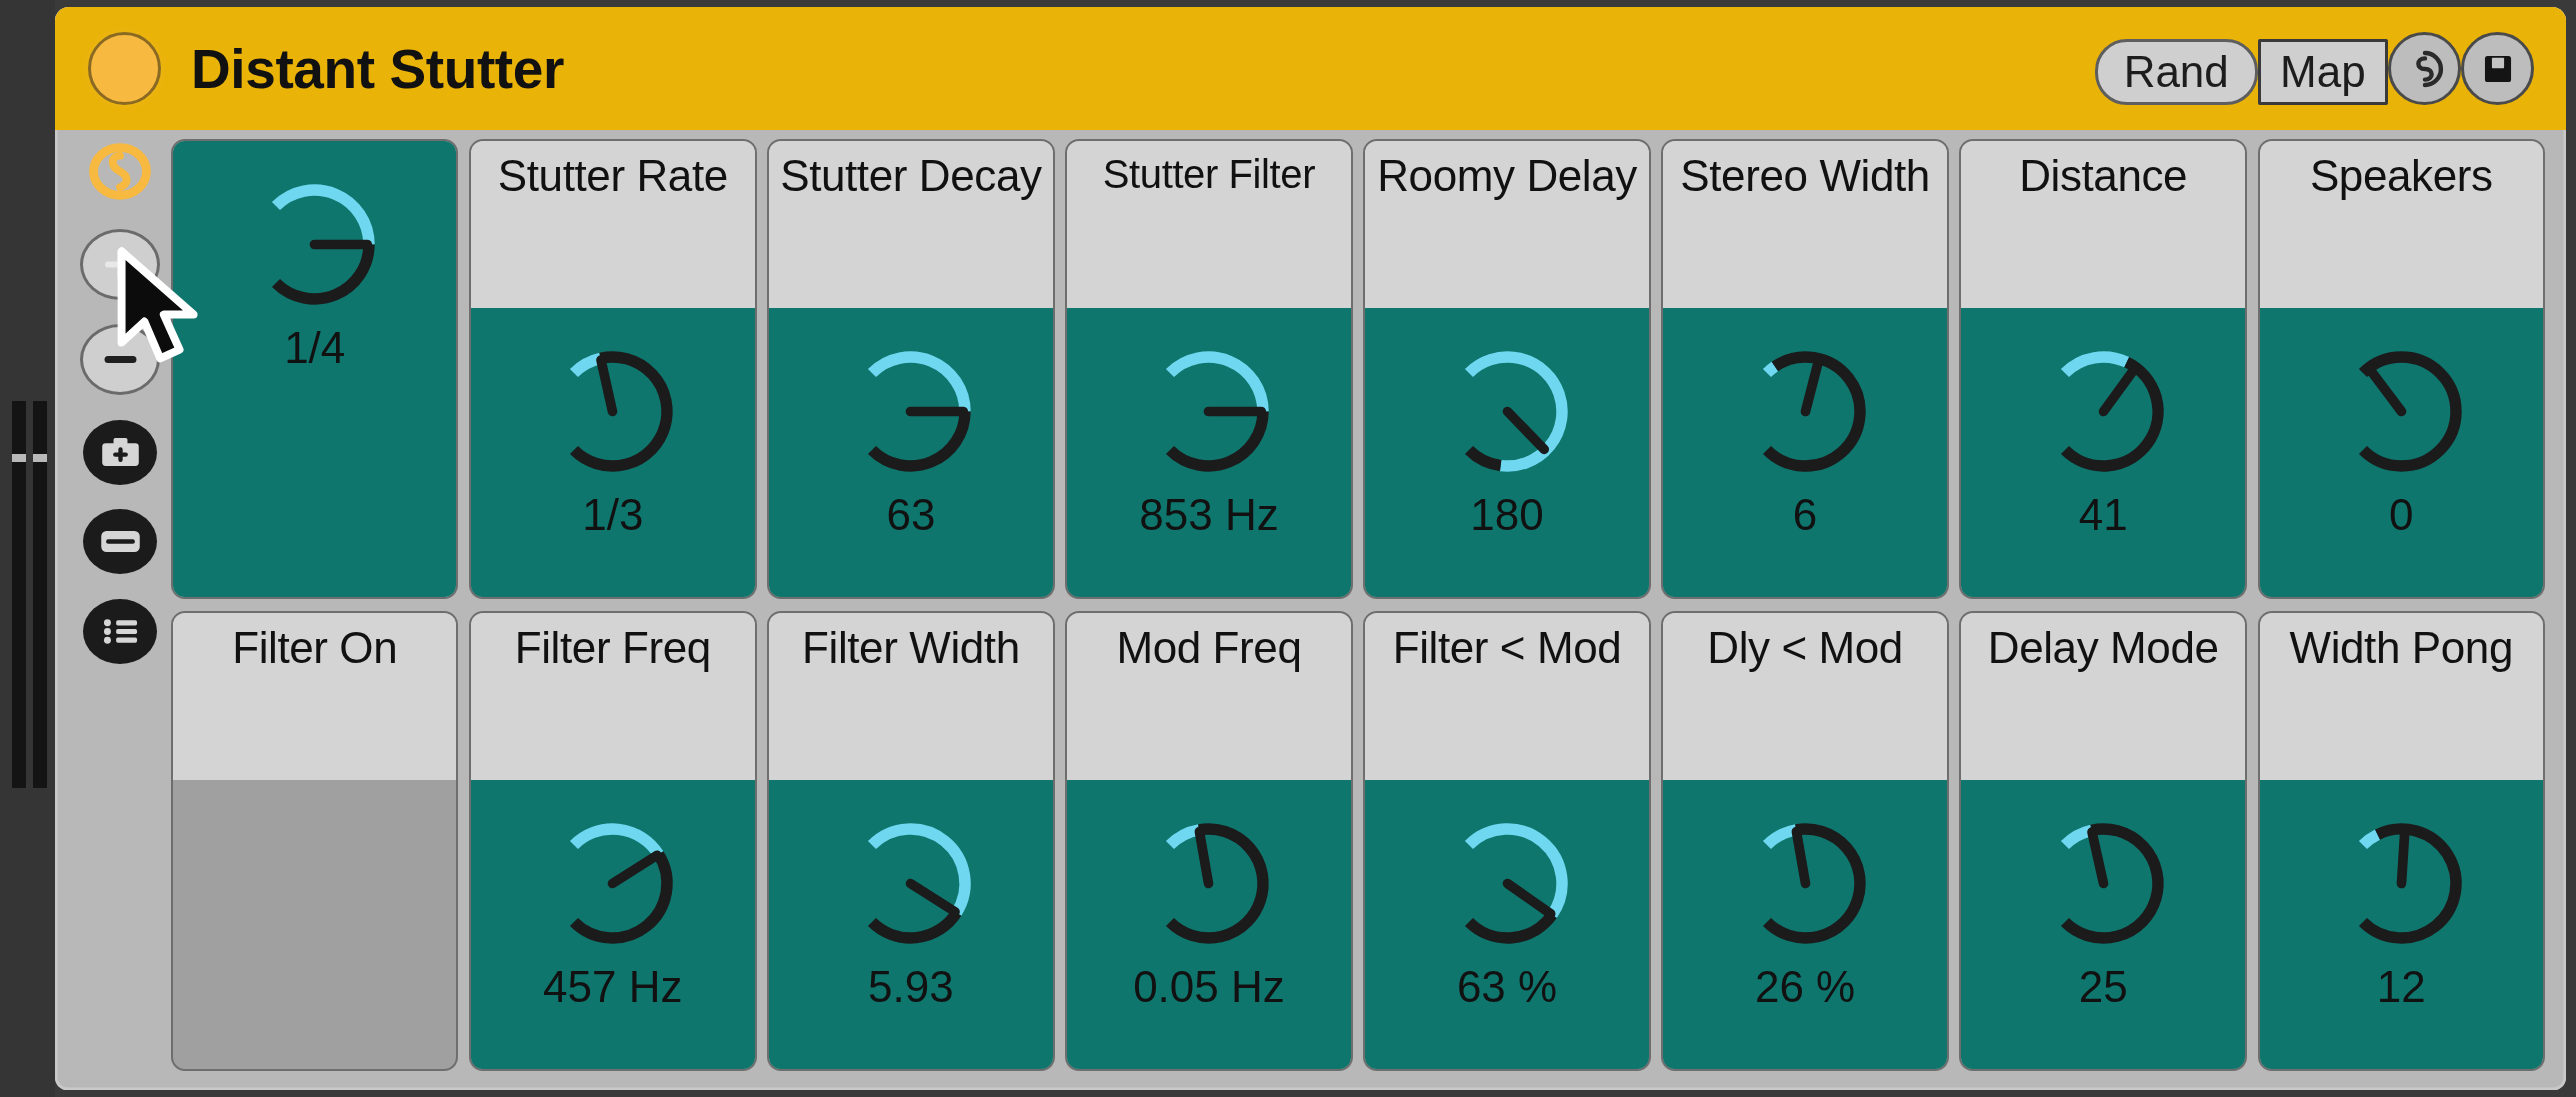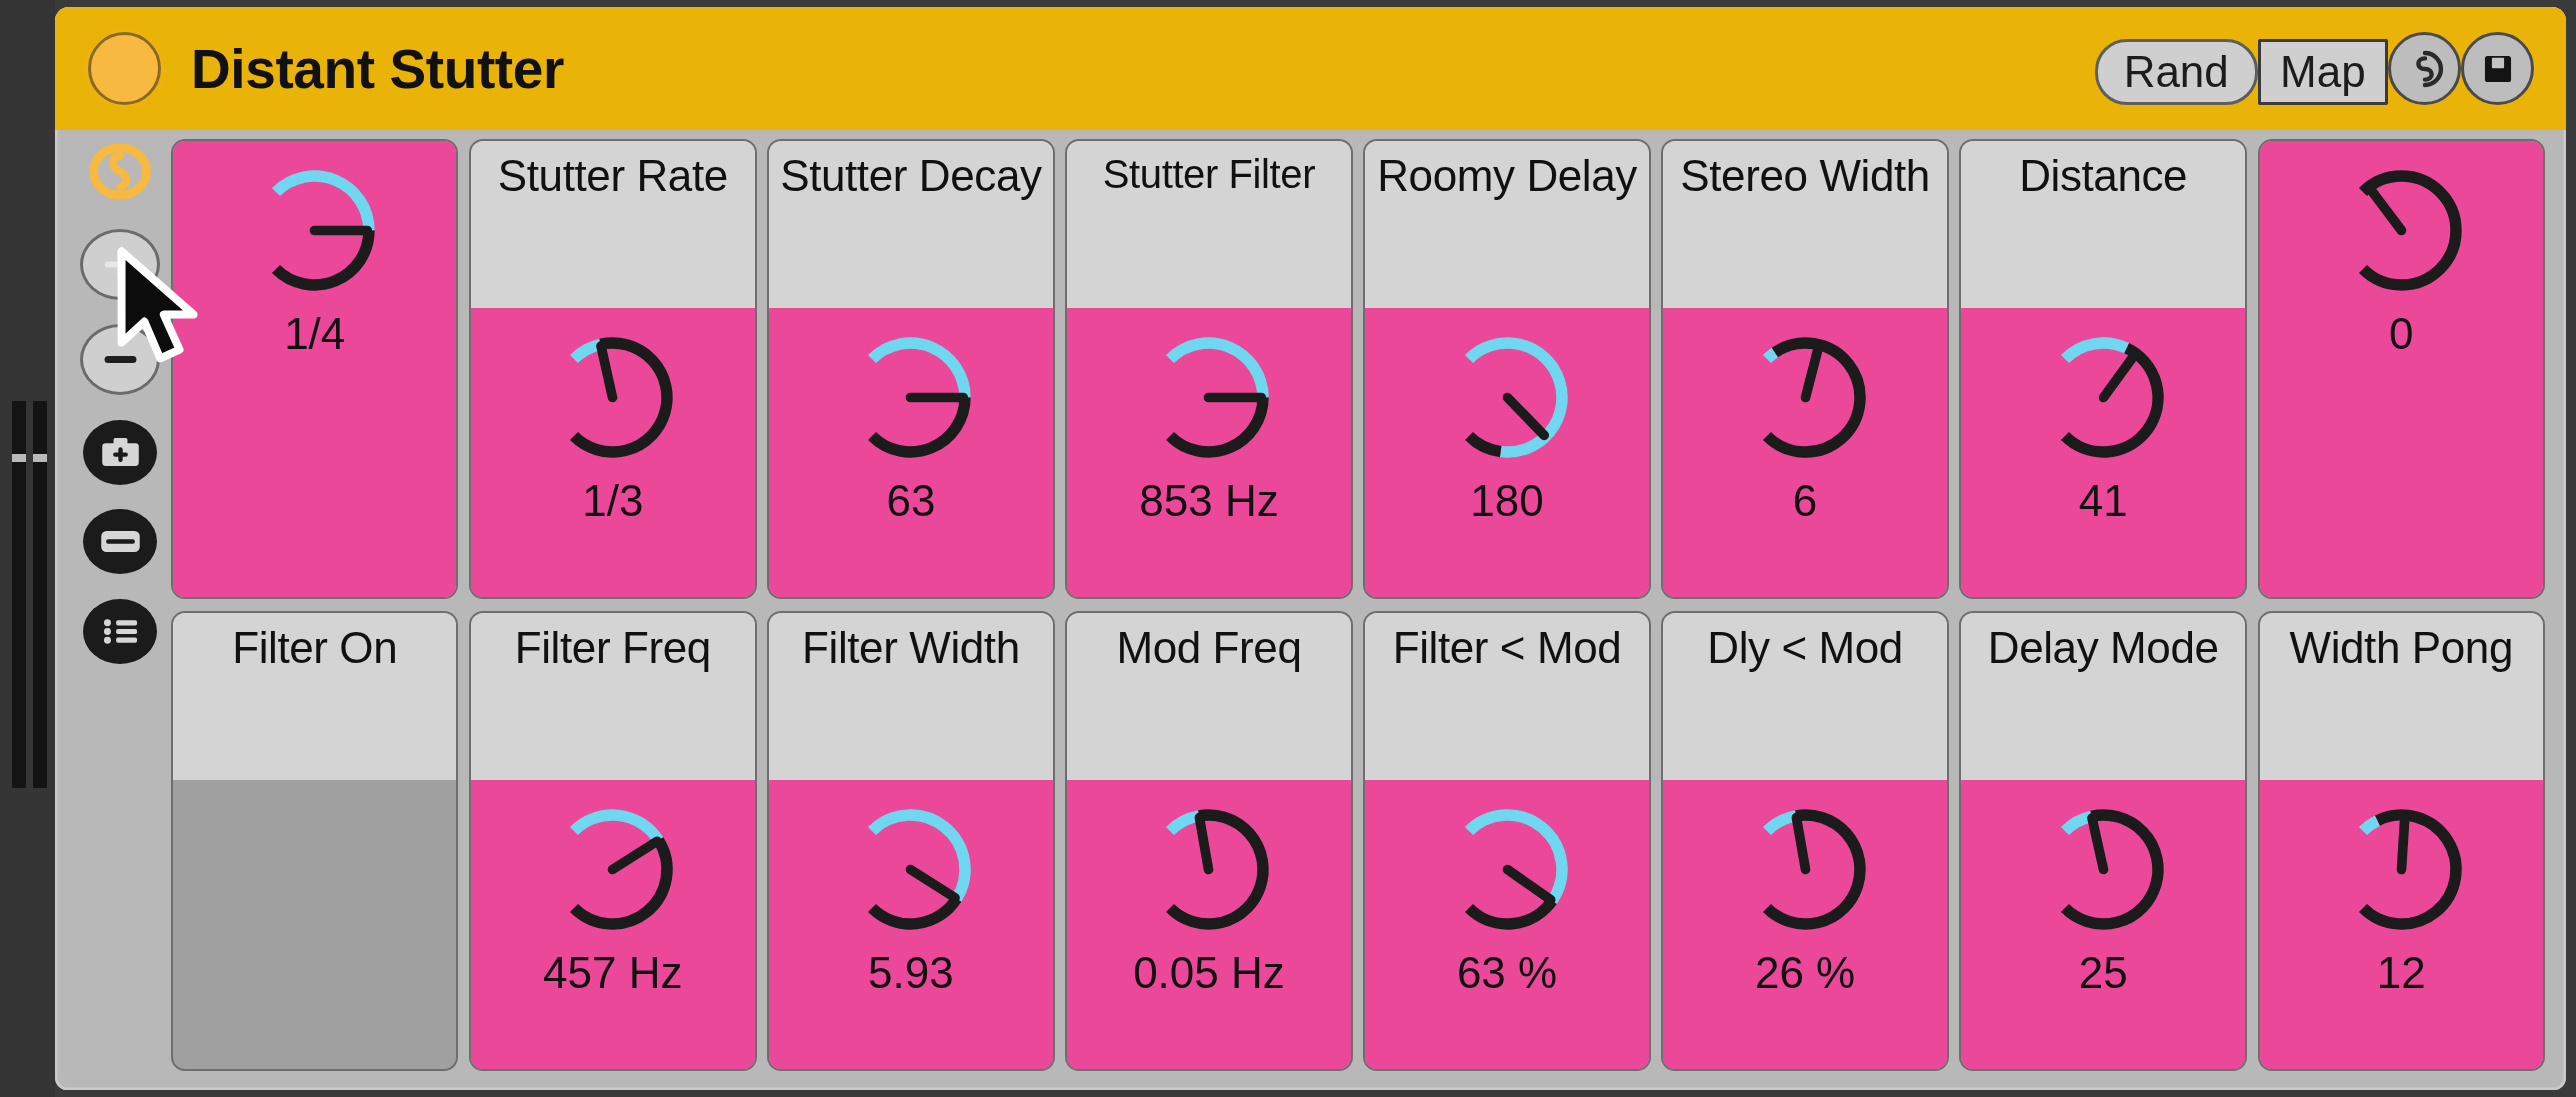--- a/index.html
+++ b/index.html
@@ -108,23 +108,23 @@
     background:#d4d4d4;
     height:167px;
     display:flex;align-items:flex-start;justify-content:center;
     padding-top:12.3px;box-sizing:border-box;
     text-align:center;
     font-size:44px;line-height:1.06;color:#111;
     letter-spacing:-0.4px;
     word-break:break-word;
   }
   .param-body{
-    flex:1;background:#ec4899;
+    flex:1;background:#0f766e;
     display:flex;flex-direction:column;align-items:center;
-    justify-content:flex-start;padding-top:6px;box-sizing:border-box;
+    justify-content:flex-start;padding-top:20px;box-sizing:border-box;
   }
   .knob{width:167px;height:167px;display:block;}
   .param-value{
     font-size:44px;color:#111;margin-top:-5.3px;white-space:nowrap;
   }
 
   
   .param-label.tight{font-size:40px;}
 
   
@@ -301,20 +301,21 @@
               <svg class="knob" viewBox="0 0 190 190">
                 <path d="M 51.16 51.16 A 62 62 0 0 1 121.40 38.90" fill="none" stroke="#6fd8f0" stroke-width="13" stroke-linecap="butt"></path>
                 <path d="M 121.40 38.90 A 62 62 0 1 1 51.16 138.84" fill="none" stroke="#1b1b1b" stroke-width="13" stroke-linecap="butt"></path>
                 <line x1="95" y1="95" x2="130.27" y2="46.46" stroke="#1b1b1b" stroke-width="11" stroke-linecap="round"></line>
               </svg>
             </div>
             <div class="param-value">41</div>
           </div>
         </div>
         <div class="param">
+          <div class="param-label">Speakers</div>
           <div class="param-body">
             <div>
               <svg class="knob" viewBox="0 0 190 190">
                 <path d="M 51.16 51.16 A 62 62 0 1 1 51.16 138.84" fill="none" stroke="#1b1b1b" stroke-width="13" stroke-linecap="butt"></path>
                 <line x1="95" y1="95" x2="58.97" y2="47.02" stroke="#1b1b1b" stroke-width="11" stroke-linecap="round"></line>
               </svg>
             </div>
             <div class="param-value">0</div>
           </div>
         </div>

